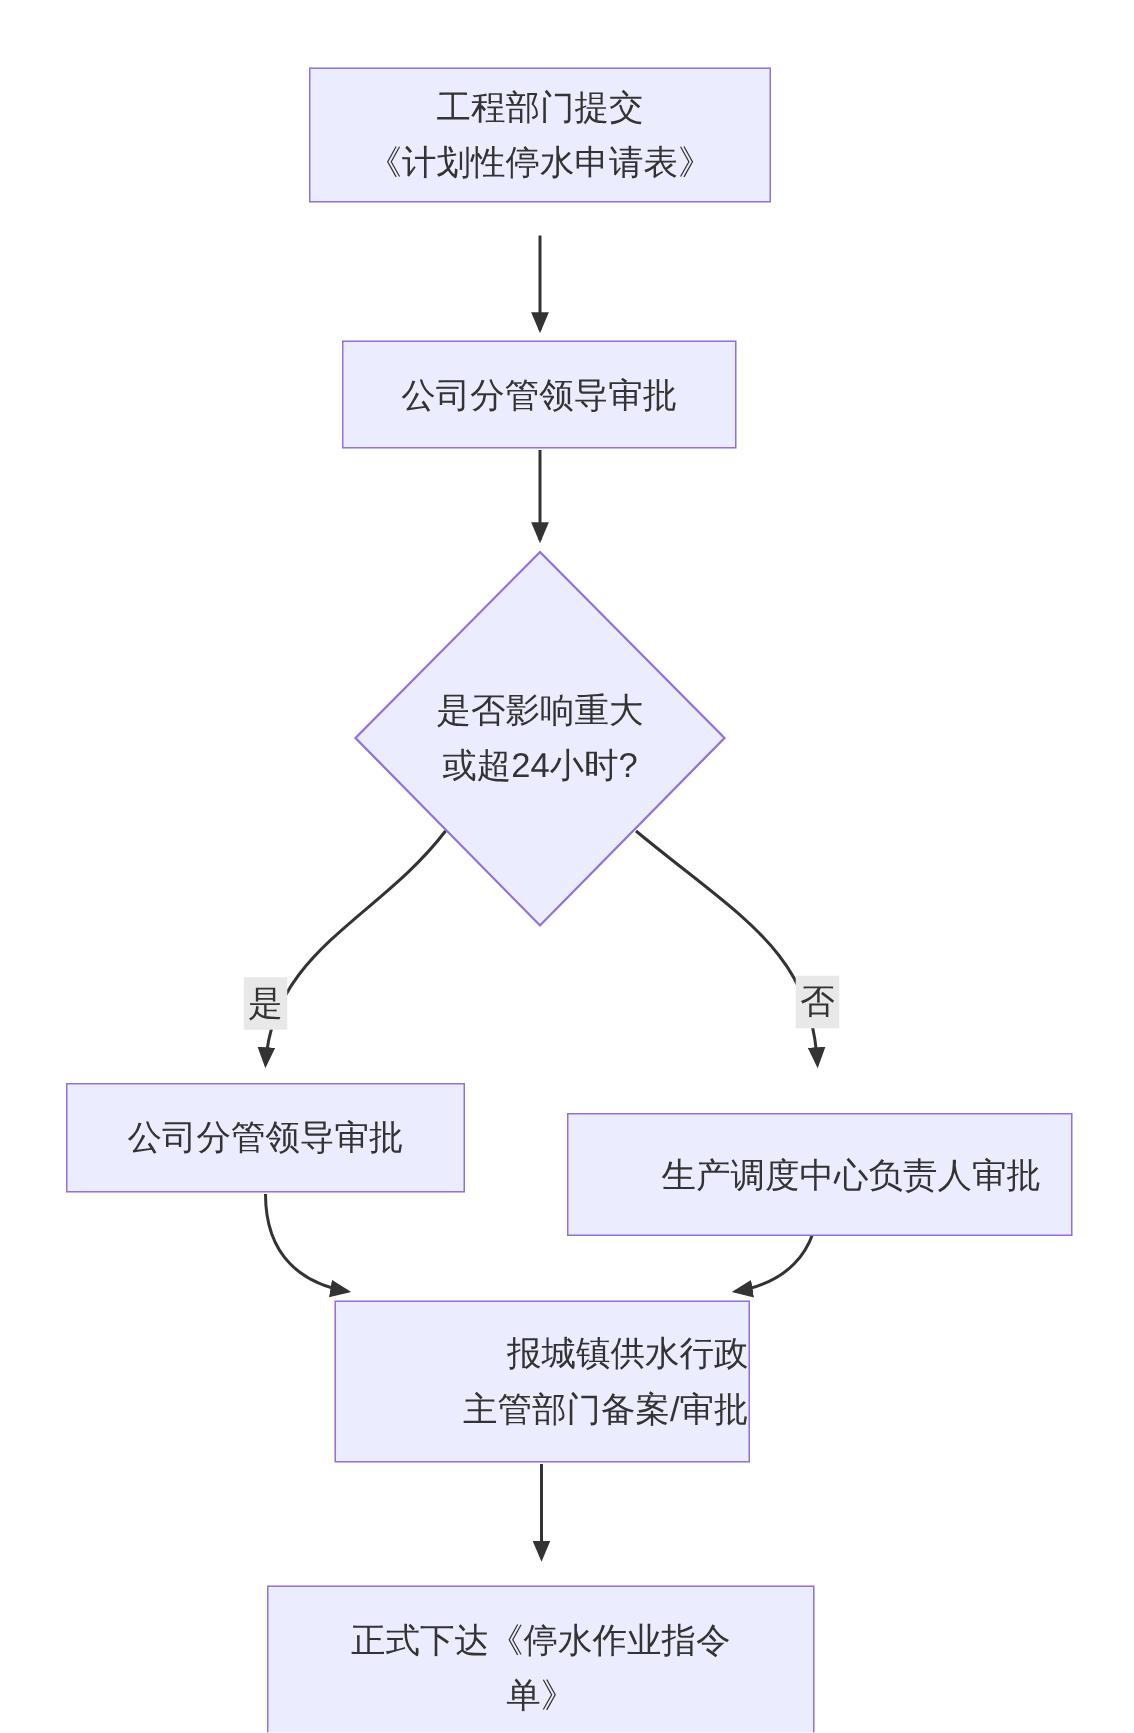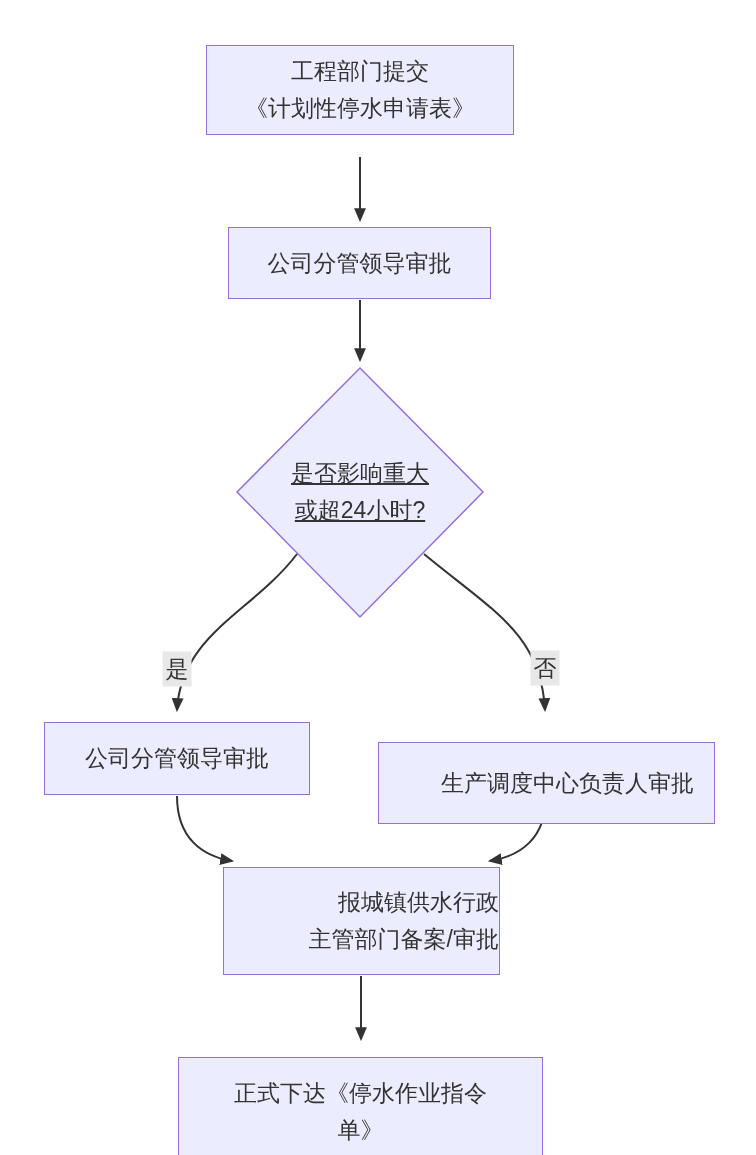--- a/index.html
+++ b/index.html
@@ -35,21 +35,20 @@
     text-align: center;
     font-size: 23px;
     line-height: 37px;
     color: #333333;
   }
   .node span { display: block; white-space: nowrap; }
   .diamond-text {
     position: absolute;
     background: transparent;
     border: none;
-    text-decoration: underline;
   }
   .edge-label {
     position: absolute;
     transform: translate(-50%, -50%);
     background: #e8e8e8;
     color: #333333;
     font-size: 23px;
     line-height: 33px;
     padding: 1px 3px;
     white-space: nowrap;

